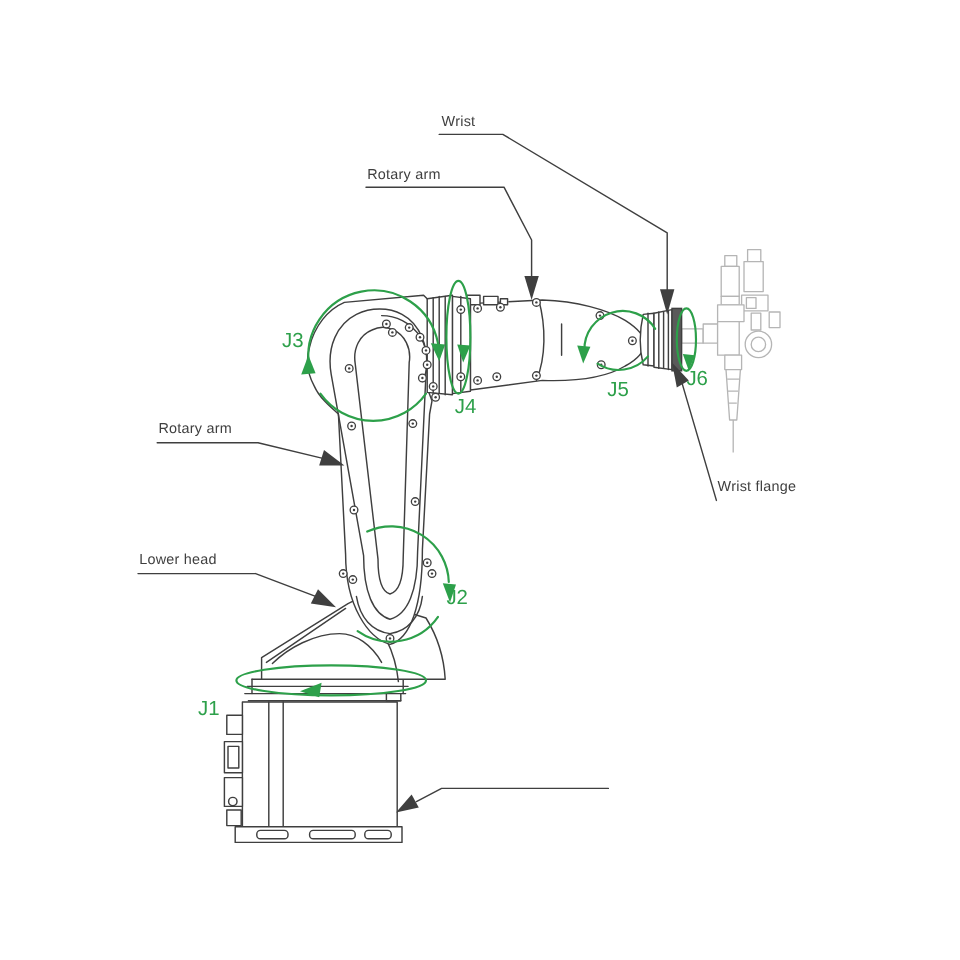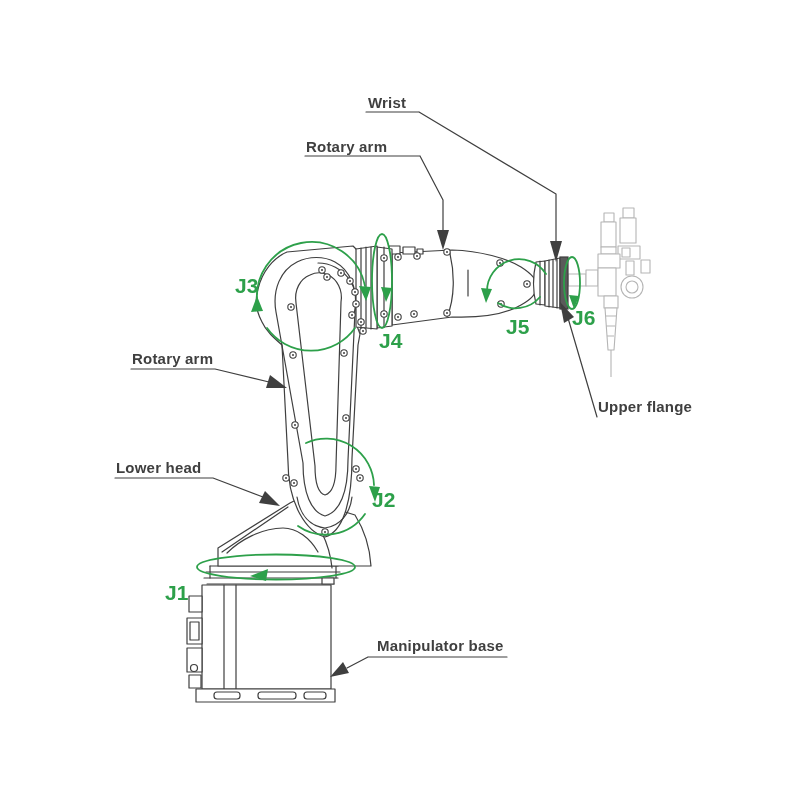--- a/index.html
+++ b/index.html
@@ -6,30 +6,29 @@
   body{
     width:800px;height:800px;
     background:var(--bg,#fff);
     font-family:"Liberation Sans",sans-serif;
     position:relative;overflow:hidden;
   }
   .stage{position:absolute;inset:0;width:800px;height:800px;}
   svg{position:absolute;left:0;top:0;}
   .lbl{
     position:absolute;
-    font-size:15px;
+    font-size:12px;
     color:var(--line,#3f3f3f);
     white-space:nowrap;
     letter-spacing:.2px;
-    font-weight:bold;
   }
   .jlbl{
     position:absolute;
-    font-size:21px;
-    font-weight:bold;
+    font-size:17px;
+    font-weight:normal;
     color:var(--accent,#2da04a);
     white-space:nowrap;
   }
   .ink{stroke:var(--line,#3f3f3f);stroke-width:1.2;fill:none;stroke-linejoin:round;stroke-linecap:round;}
   .inkfill{stroke:var(--line,#3f3f3f);stroke-width:1.2;fill:#ffffff;stroke-linejoin:round;}
   .inkarrow{fill:var(--line,#3f3f3f);stroke:none;}
   .green{stroke:var(--accent,#2da04a);stroke-width:1.8;fill:none;stroke-linecap:round;}
   .greenarrow{fill:var(--accent,#2da04a);stroke:none;}
   .tool{stroke:var(--tool,#b5b5b5);stroke-width:1.1;fill:#ffffff;stroke-linejoin:round;}
   .toolline{stroke:var(--tool,#b5b5b5);stroke-width:1.1;fill:none;}
@@ -213,22 +212,21 @@
     <polygon class="inkarrow" points="330,677 343,662 349,673"></polygon>
     <path class="ink" d="M597,417 L568,318"></path>
     <polygon class="inkarrow" points="560,302 574,317 564,323"></polygon>
   </g>
 </svg>
 
   <div class="lbl" style="left:368px;top:94px">Wrist</div>
   <div class="lbl" style="left:306px;top:138px">Rotary arm</div>
   <div class="lbl" style="left:132px;top:350px">Rotary arm</div>
   <div class="lbl" style="left:116px;top:459px">Lower head</div>
-  <div class="lbl" style="left:377px;top:637px">Manipulator base</div>
-  <div class="lbl" style="left:598px;top:398px">Upper flange</div>
+  <div class="lbl" style="left:598px;top:398px">Wrist flange</div>
 
   <div class="jlbl" style="left:165px;top:581px">J1</div>
   <div class="jlbl" style="left:372px;top:488px">J2</div>
   <div class="jlbl" style="left:235px;top:274px">J3</div>
   <div class="jlbl" style="left:379px;top:329px">J4</div>
   <div class="jlbl" style="left:506px;top:315px">J5</div>
   <div class="jlbl" style="left:572px;top:306px">J6</div>
 </div>
 
 </body></html>

